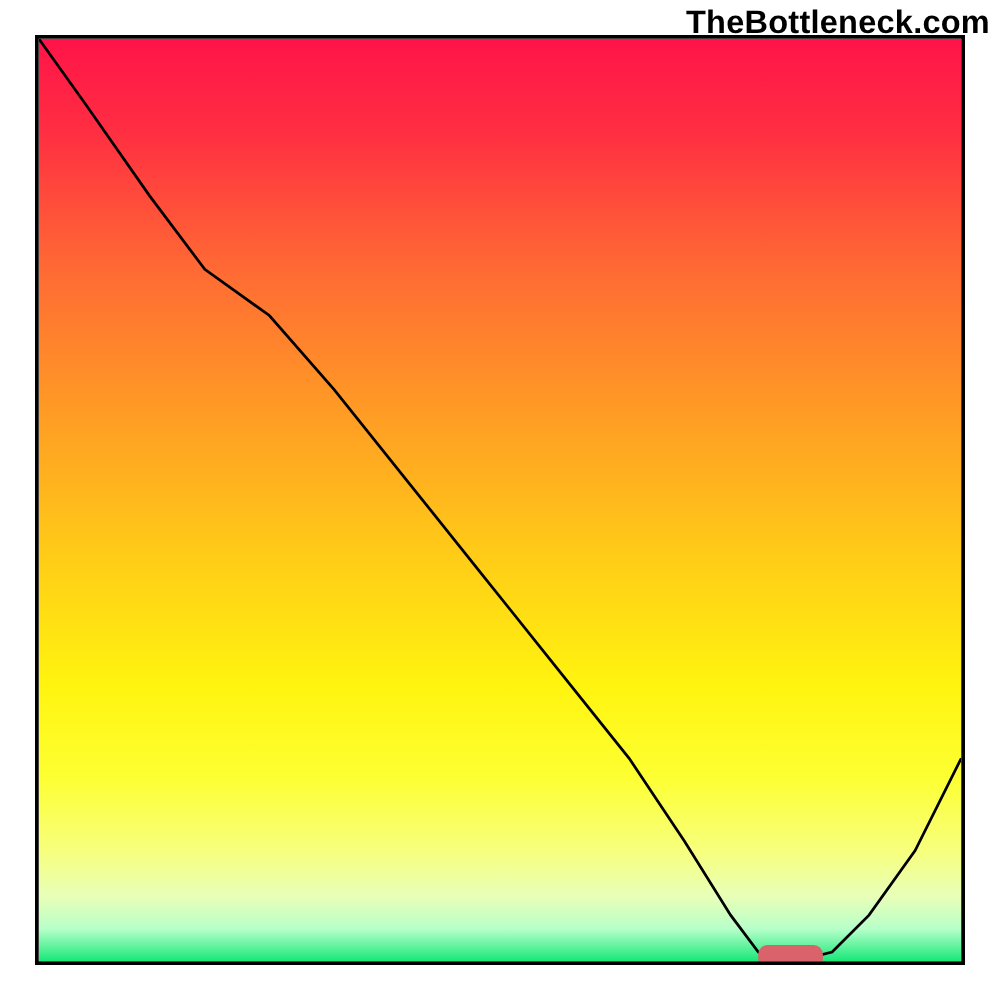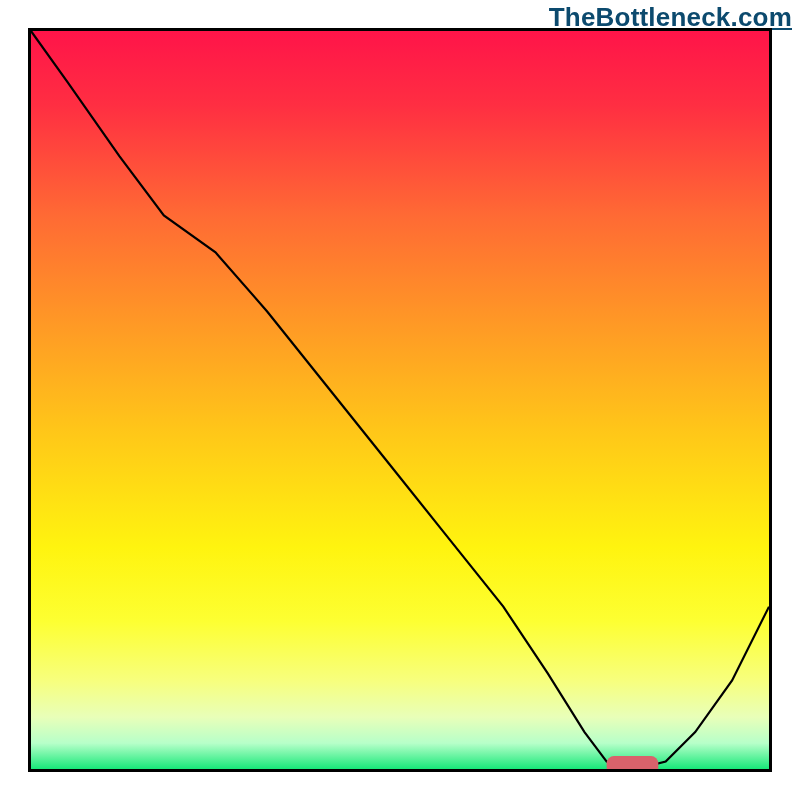--- a/index.html
+++ b/index.html
@@ -16,23 +16,22 @@
     width: 800px;
     height: 800px;
     box-sizing: border-box;
   }
   .watermark {
     position: absolute;
     top: 2px;
     right: 8px;
     font-size: 26px;
     font-weight: 600;
-    color: #0c4a6e;
+    color: #000000;
     letter-spacing: 0.2px;
-    text-decoration: underline;
   }
   .plot {
     position: absolute;
     left: 28px;
     top: 28px;
     width: 744px;
     height: 744px;
     box-sizing: border-box;
     border: 3px solid #000;
     overflow: hidden;

